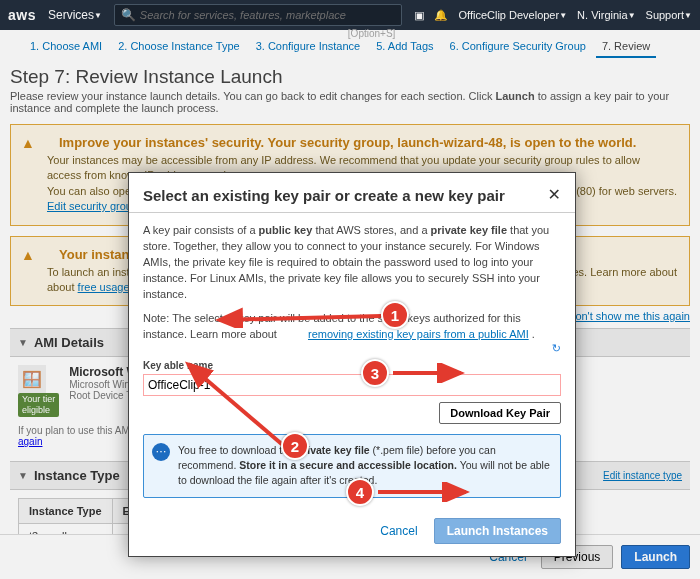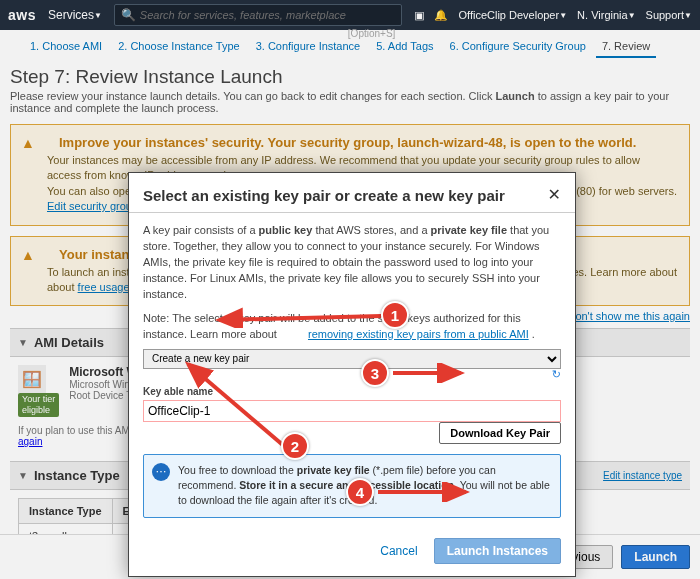--- a/index.html
+++ b/index.html
@@ -63,21 +63,21 @@
   .modal-backdrop { position:absolute; inset:0; background:rgba(0,0,0,0.05);}
   .modal { position:absolute; top:172px; left:128px; width:448px; background:#fff; border:1px solid #444; box-shadow:0 0 18px rgba(0,0,0,.4); }
   .modal-head { display:flex; justify-content:space-between; align-items:flex-end; padding:12px 14px 8px; }
   .modal-head h2 { font-size:15px; font-weight:bold; }
   .modal-close { font-size:16px; color:#333; cursor:pointer; }
   .modal-body { border-top:1px solid #ccc; padding:10px 14px; font-size:11px; line-height:1.45; color:#444;}
   .modal-body a { color:#0073bb;padding-left:28px;}
   .modal .select { width:100%; height:20px; border:1px solid #999; font-size:10px; padding:0 4px; margin-top:6px;}
   .modal label.small { font-size:10px; font-weight:bold; display:block; margin-top:2px;}
   .modal input.kpname { width:100%; height:22px; border:1px solid #fca5a5; font-size:12px; padding:0 4px; margin-top:1px;}
-  .dl-row { text-align:right; }
+  .dl-row { text-align:right; margin-top:6px;}
   .dl-btn { background:#fff; border:1px solid #666; padding:4px 10px; font-size:11px; font-weight:bold; border-radius:2px;}
   .info-box { border:1px solid #3b8fd6; background:#eaf4fd; padding:8px 8px 8px 34px; margin-top:10px; font-size:10.5px; color:#333; position:relative; border-radius:2px;}
   .info-box .ii { position:absolute; left:8px; top:8px; width:18px; height:18px; border-radius:50%; background:#1e6cc0; color:#fff; display:flex; align-items:center;justify-content:center; font-size:11px;}
   .modal-foot { display:flex; justify-content:flex-end; gap:10px; padding:10px 14px 12px; align-items:center;}
   .launch-btn { background:#7fb2e3; border:1px solid #6a9ccf; color:#fff; font-weight:bold; padding:5px 12px; font-size:12px; border-radius:2px;}
   .refresh-ico { color:#1e7bd9; font-size:11px; text-align:right; display:block; margin-top:-2px; }
 
   
   .ann-circle { position:absolute; width:28px; height:28px; background:#e23a2e; border:2px solid #fff; border-radius:50%; color:#fff; font-weight:bold; font-size:15px; display:flex; align-items:center; justify-content:center; box-shadow:0 0 3px rgba(0,0,0,.4); z-index:60;}
   .ann-arrow { position:absolute; z-index:55; pointer-events:none;}
@@ -211,23 +211,20 @@
 <div class="modal-backdrop"></div>
 <div class="modal">
   <div class="modal-head">
     <h2>Select an existing key pair or create a new key pair</h2>
     <span class="modal-close">✕</span>
   </div>
   <div class="modal-body">
     <p><span>A key pair consists of a </span><b>public key</b><span> that AWS stores, and a </span><b>private key file</b><span> that you store. Together, they allow you to connect to your instance securely. For Windows AMIs, the private key file is required to obtain the password used to log into your instance. For Linux AMIs, the private key file allows you to securely SSH into your instance.</span></p>
     <p style="margin-top:8px;"><span>Note: The selected key pair will be added to the set of keys authorized for this instance. Learn more about </span><a href="#">removing existing key pairs from a public AMI</a><span> .</span></p>
 
-    <select class="select">
-      <option>Create a new key pair</option>
-    </select>
     <span class="refresh-ico">↻</span>
     <label class="small">Key able name</label>
     <input class="kpname" value="OfficeClip-1" style="">
     <div class="dl-row">
       <button class="dl-btn">Download Key Pair</button>
     </div>
 
     <div class="info-box">
       <span class="ii">⋯</span>
       <span>You free to download the </span><b>private key file</b><span> (*.pem file) before you can recommend. </span><b>Store it in a secure and accessible location.</b><span> You will not be able to download the file again after it's created.</span>

